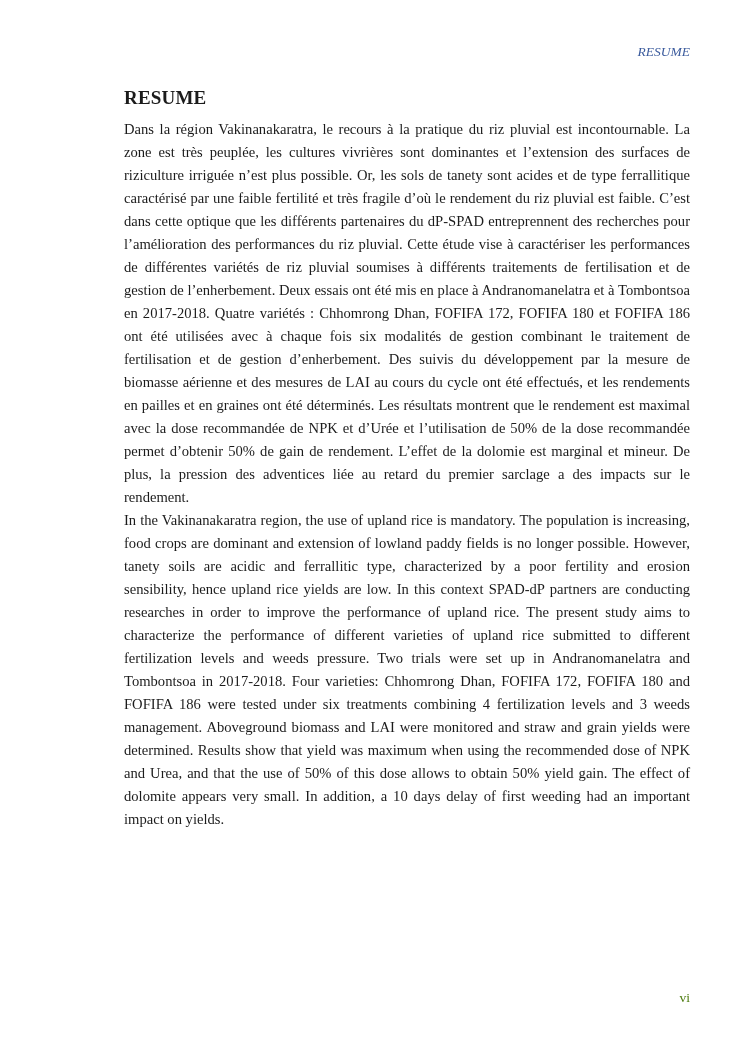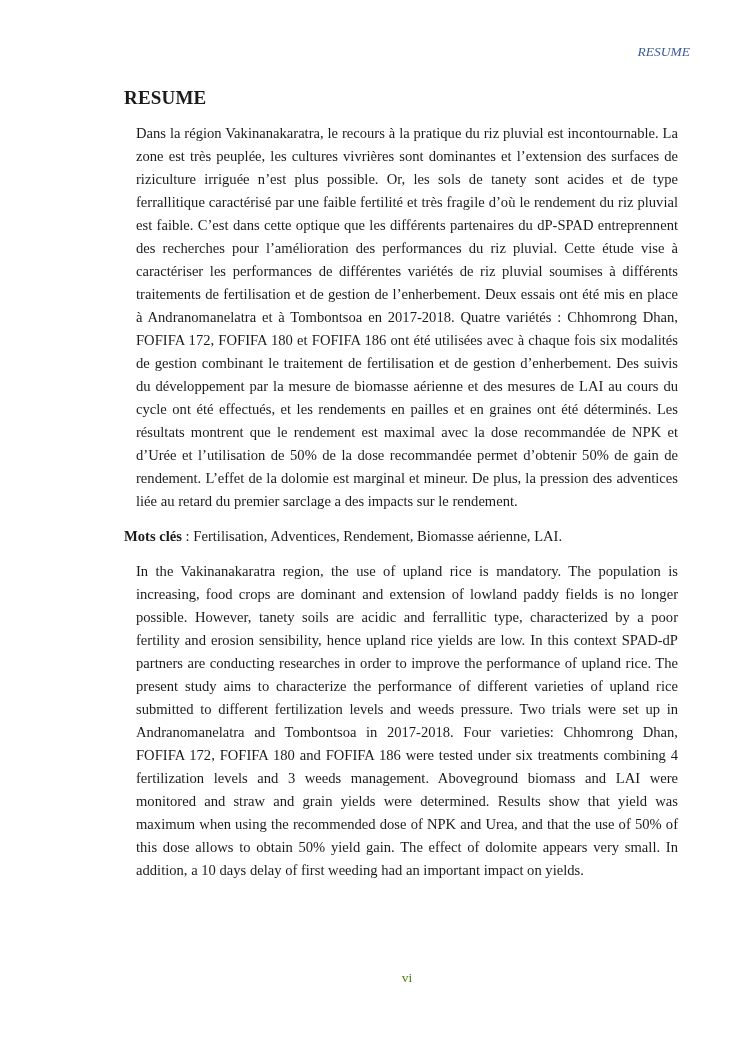--- a/index.html
+++ b/index.html
@@ -40,54 +40,53 @@
     margin: 0 0 8px 0;
     letter-spacing: 0.2px;
   }
   .section-heading.abstract {
     margin-top: 14px;
   }
   .body-text {
     font-size: 14.6px;
     line-height: 23px;
     text-align: justify;
-    margin: 12px;
+    margin: 0;
   }
   .keywords-line {
     font-size: 14.6px;
     line-height: 23px;
     margin: 8px 0 0 0;
   }
   .keywords-label {
     font-weight: bold;
   }
   .page-footer {
     position: absolute;
-    top: 970px;
+    top: 990px;
     left: 124px;
     width: 566px;
-    text-align: center;
+    text-align: right;
     font-size: 13.5px;
     color: #4d7c0f;
   }
 </style>
 </head>
 <body>
 
 <div class="page">
 
   <div class="running-head">RESUME</div>
 
   <div class="content">
 
     <h1 class="section-heading">RESUME</h1>
 
     <p class="body-text">Dans la région Vakinanakaratra, le recours à la pratique du riz pluvial est incontournable. La zone est très peuplée, les cultures vivrières sont dominantes et l’extension des surfaces de riziculture irriguée n’est plus possible. Or, les sols de tanety sont acides et de type ferrallitique caractérisé par une faible fertilité et très fragile d’où le rendement du riz pluvial est faible. C’est dans cette optique que les différents partenaires du dP-SPAD entreprennent des recherches pour l’amélioration des performances du riz pluvial. Cette étude vise à caractériser les performances de différentes variétés de riz pluvial soumises à différents traitements de fertilisation et de gestion de l’enherbement. Deux essais ont été mis en place à Andranomanelatra et à Tombontsoa en 2017-2018. Quatre variétés : Chhomrong Dhan, FOFIFA 172, FOFIFA 180 et FOFIFA 186 ont été utilisées avec à chaque fois six modalités de gestion combinant le traitement de fertilisation et de gestion d’enherbement. Des suivis du développement par la mesure de biomasse aérienne et des mesures de LAI au cours du cycle ont été effectués, et les rendements en pailles et en graines ont été déterminés. Les résultats montrent que le rendement est maximal avec la dose recommandée de NPK et d’Urée et l’utilisation de 50% de la dose recommandée permet d’obtenir 50% de gain de rendement. L’effet de la dolomie est marginal et mineur. De plus, la pression des adventices liée au retard du premier sarclage a des impacts sur le rendement.</p>
 
-    <p class="keywords-line"><span class="keywords-label">Mots clés</span><span> : </span><span>Fertilisation, Adventices, Rendement, Biomasse aérienne, LAI.</span></p>
 
 
     <p class="body-text">In the Vakinanakaratra region, the use of upland rice is mandatory. The population is increasing, food crops are dominant and extension of lowland paddy fields is no longer possible. However, tanety soils are acidic and ferrallitic type, characterized by a poor fertility and erosion sensibility, hence upland rice yields are low. In this context SPAD-dP partners are conducting researches in order to improve the performance of upland rice. The present study aims to characterize the performance of different varieties of upland rice submitted to different fertilization levels and weeds pressure. Two trials were set up in Andranomanelatra and Tombontsoa in 2017-2018. Four varieties: Chhomrong Dhan, FOFIFA 172, FOFIFA 180 and FOFIFA 186 were tested under six treatments combining 4 fertilization levels and 3 weeds management. Aboveground biomass and LAI were monitored and straw and grain yields were determined. Results show that yield was maximum when using the recommended dose of NPK and Urea, and that the use of 50% of this dose allows to obtain 50% yield gain. The effect of dolomite appears very small. In addition, a 10 days delay of first weeding had an important impact on yields.</p>
 
 
   </div>
 
   <div class="page-footer">vi</div>
 
 </div>

